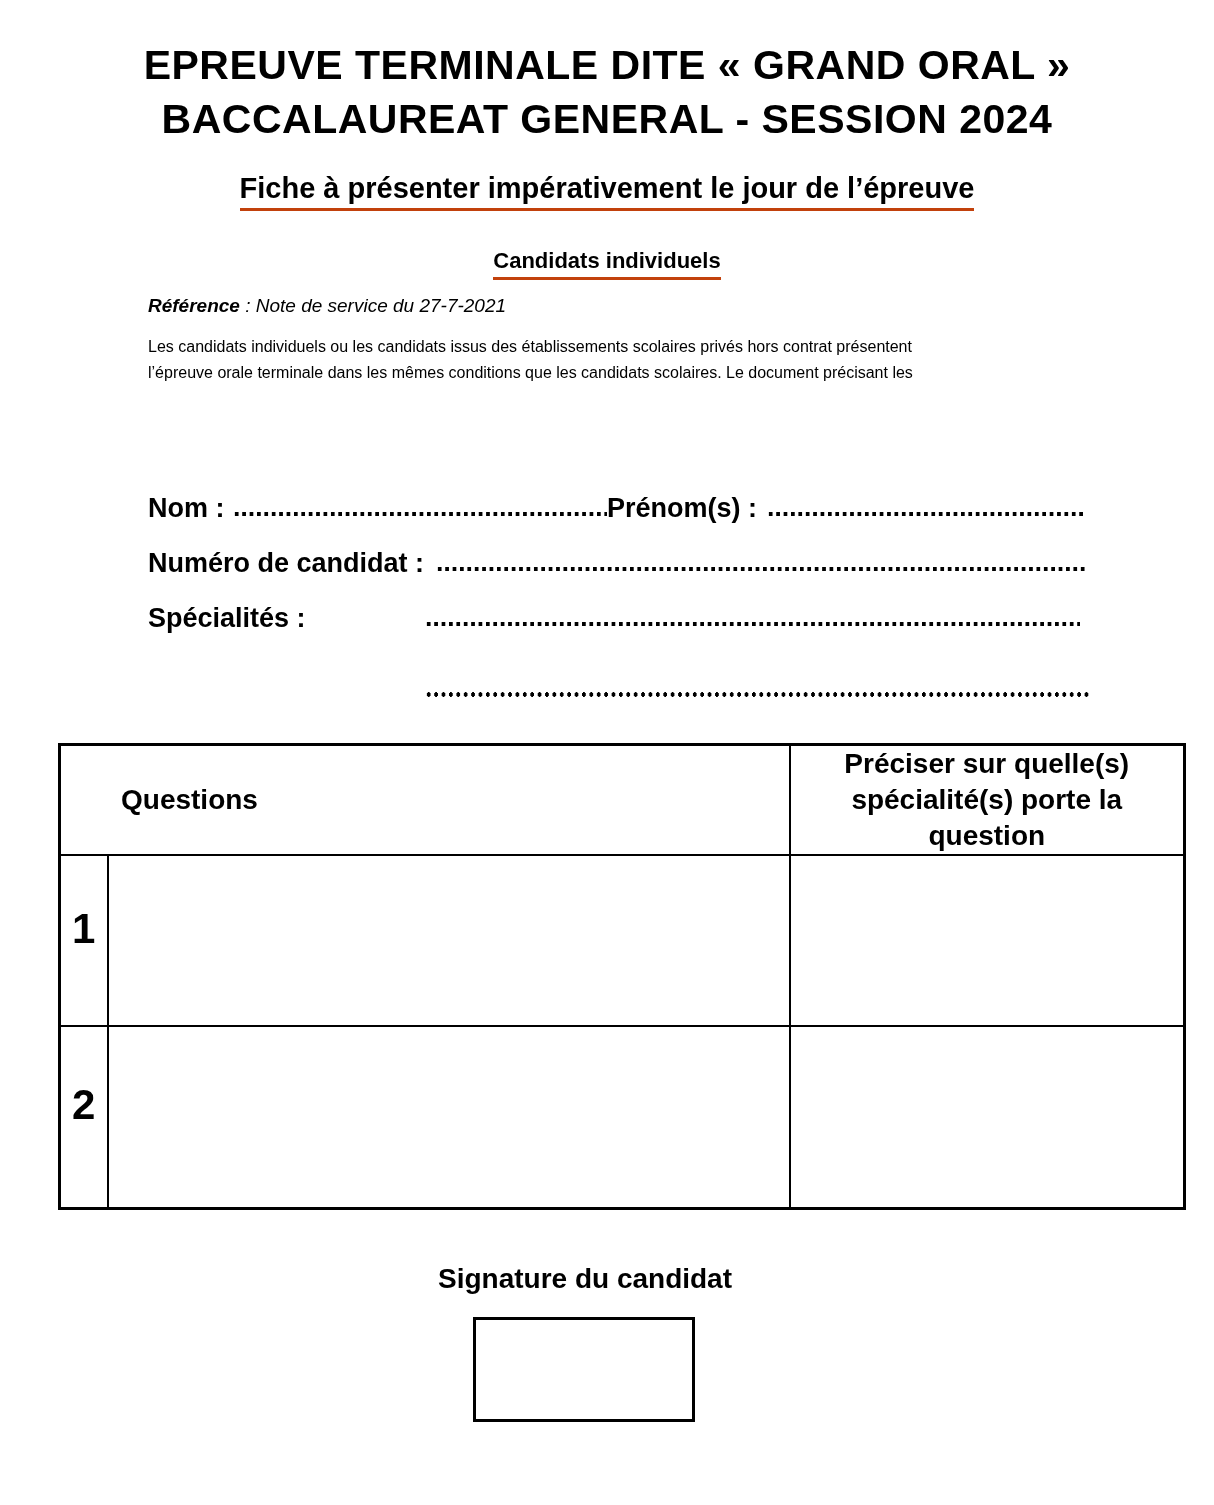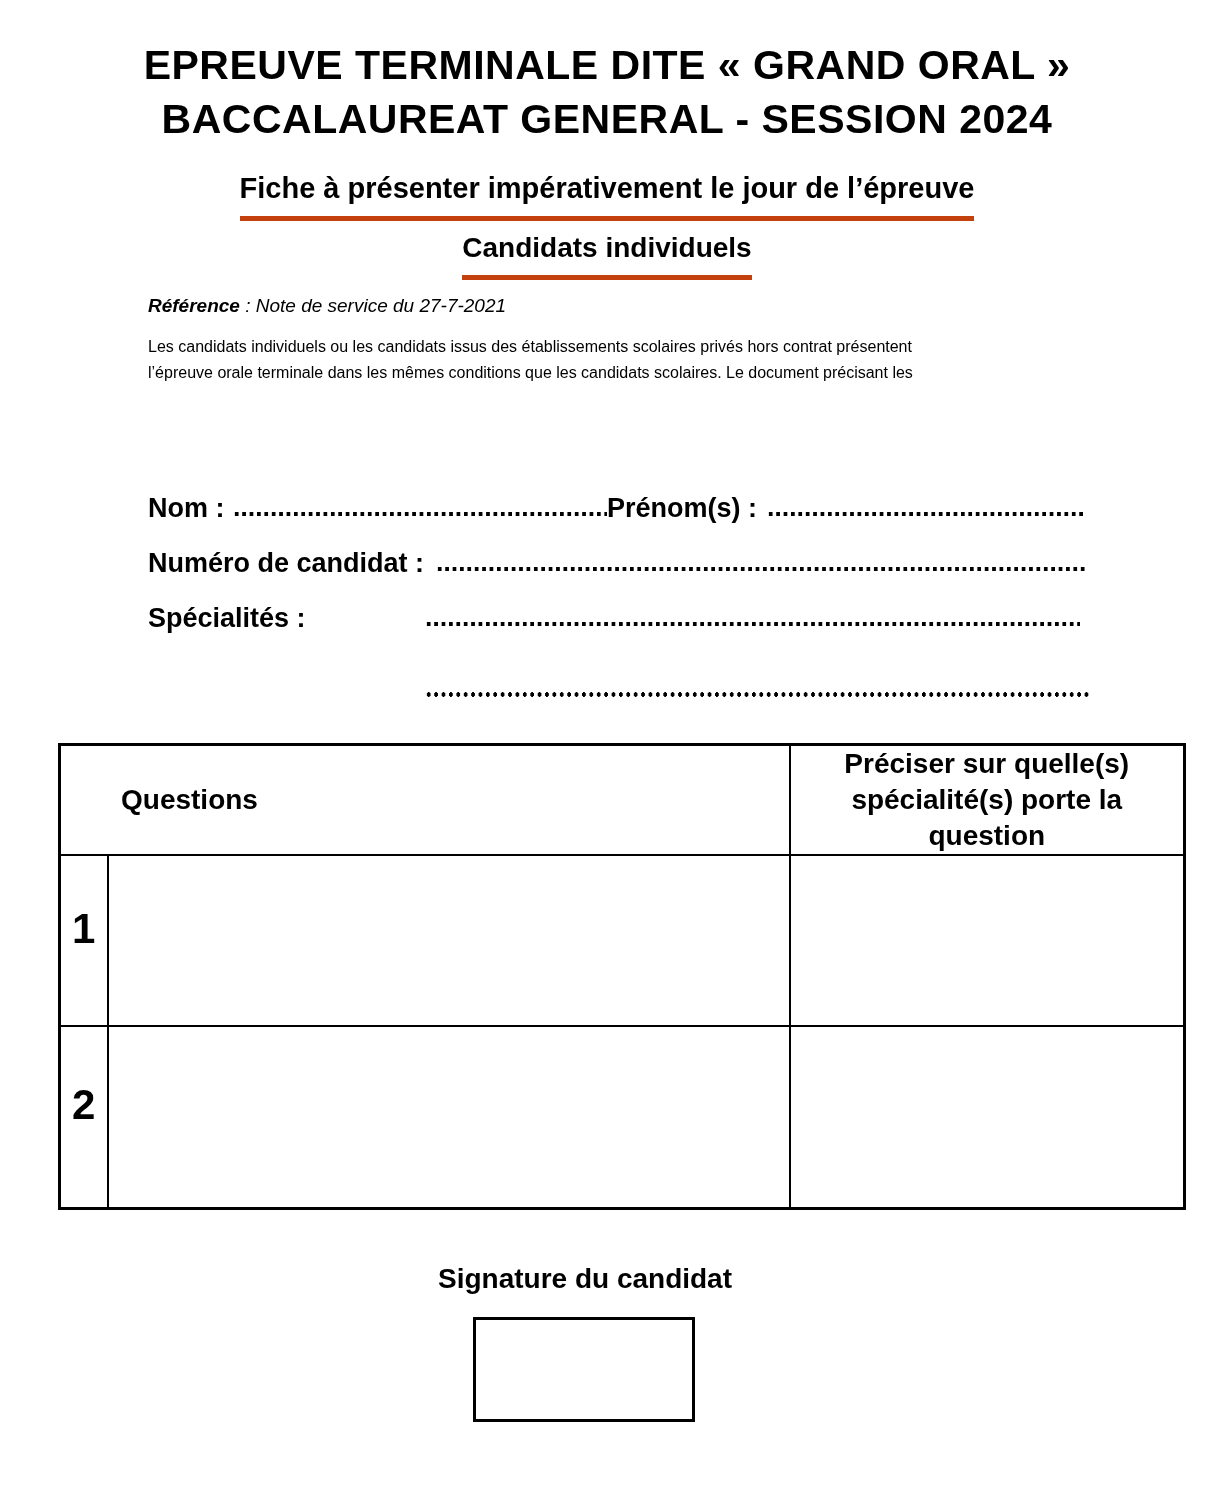--- a/index.html
+++ b/index.html
@@ -18,22 +18,22 @@
     position: absolute;
     top: 38px; left: 0; width: 1214px;
     text-align: center;
     font-size: 41px;
     font-weight: bold;
     line-height: 54px;
     letter-spacing: 0.5px;
   }
   .subtitle { position: absolute; left: 0; width: 1214px; text-align: center; font-weight: bold; }
   .subtitle.s1 { top: 172px; font-size: 29px; }
-  .subtitle.s2 { top: 232px; font-size: 28px; }
-  .subtitle .u { display: inline-block; border-bottom: 5px solid #c2410c; padding-bottom: 11px; }
+  .subtitle.s2 { top: 248px; font-size: 22px; }
+  .subtitle .u { display: inline-block; border-bottom: 3px solid #c2410c; padding-bottom: 3px; }
 
   
   .reference {
     position: absolute; top: 295px; left: 148px;
     font-size: 19px; font-style: italic;
   }
   .reference .ref-label { font-weight: bold; }
   .paragraph {
     position: absolute; top: 334px; left: 148px; width: 1000px;
     font-size: 16px; line-height: 26px;

